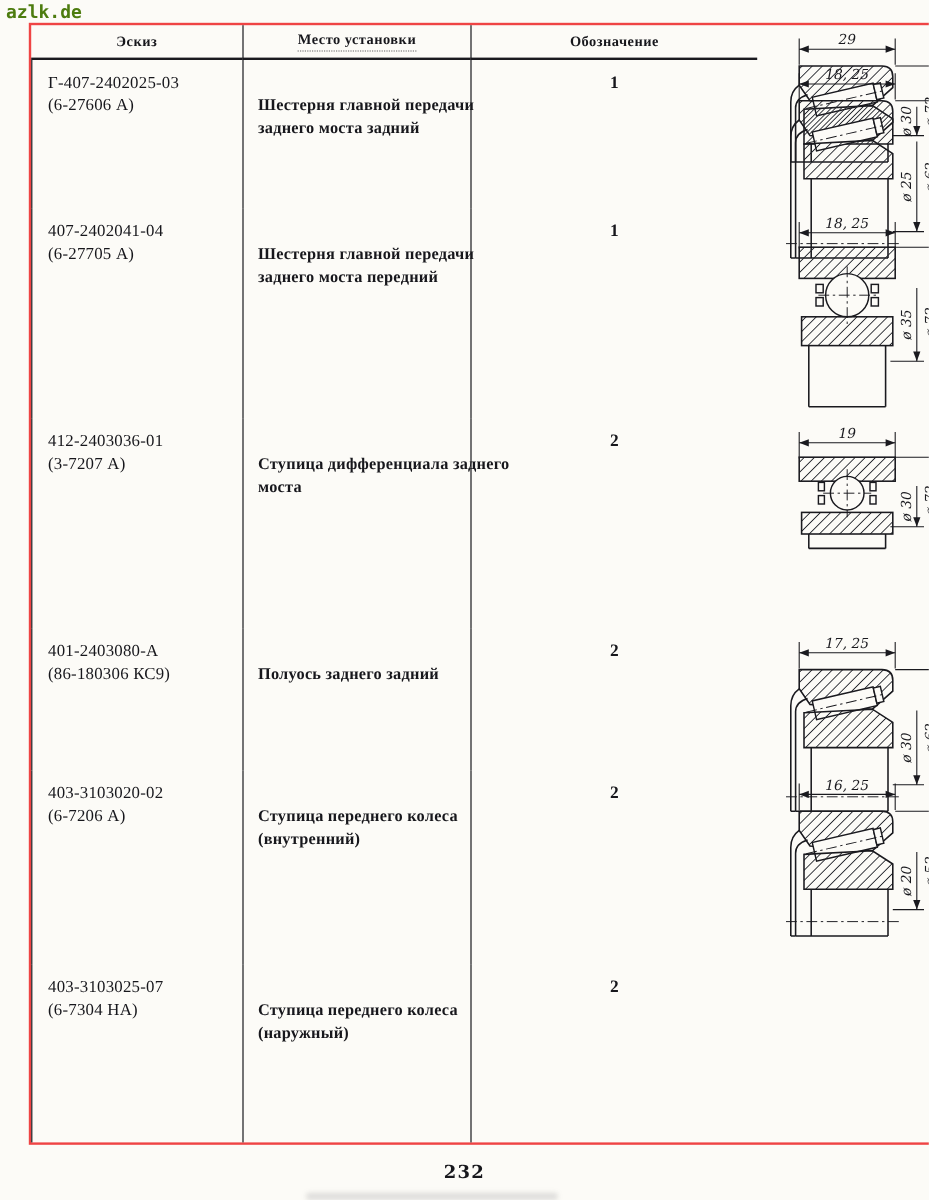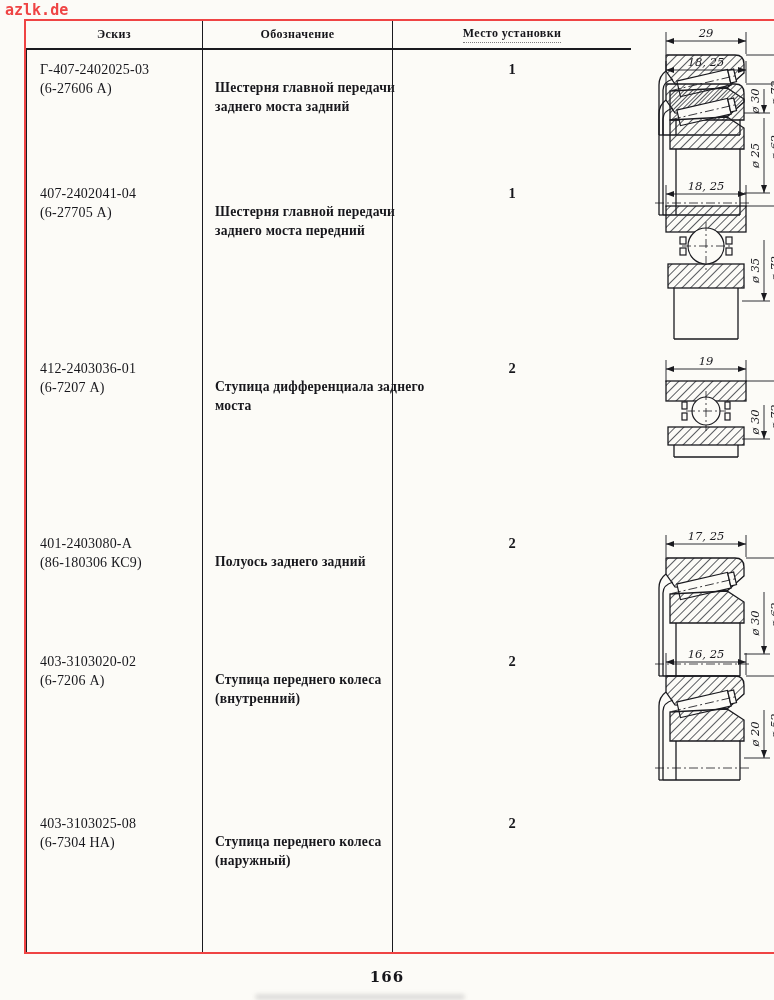--- a/index.html
+++ b/index.html
@@ -62,29 +62,29 @@
 <body>
 
 <svg width="0" height="0" style="position:absolute" aria-hidden="true">
   <defs>
     <pattern id="hp" width="6" height="6" patternUnits="userSpaceOnUse" patternTransform="rotate(45)">
       <line x1="0" y1="0" x2="0" y2="6" stroke="#24272e" stroke-width="1.5"></line>
     </pattern>
   </defs>
 </svg>
 
-<div class="watermark" style="color: #ef4444;">azlk.de</div>
+<div class="watermark" style="color: #4d7c0f;">azlk.de</div>
 
 <div class="tbl">
 
   <div class="hd">Эскиз</div>
-  <div class="hd bl">Обозначение</div>
   <div class="hd bl">
       <span class="ul">Место установки</span>
     </div>
+  <div class="hd bl">Обозначение</div>
 
   <div class="cell">
       <svg class="sk" viewBox="0 0 172 120" width="172" height="120">
         <line class="thin" x1="34" y1="9" x2="34" y2="31"></line>
         <line class="thin" x1="114" y1="9" x2="114" y2="31"></line>
         <line class="thin" x1="34" y1="18" x2="114" y2="18"></line>
         <polygon class="arr" points="34,18 42,15 42,21"></polygon>
         <polygon class="arr" points="114,18 106,15 106,21"></polygon>
         <text class="dim" x="74" y="14" text-anchor="middle">29</text>
         <path class="hatch" d="M34,32 L103,32 Q112,32 112,41 L112,50 L95,65 L43,61 L34,48 Z"></path>
@@ -178,21 +178,21 @@
         <line class="thin" x1="132" y1="64" x2="132" y2="125"></line>
         <polygon class="arr" points="132,125 129,117 135,117"></polygon>
         <text class="dim" transform="translate(127 94.5) rotate(-90)" text-anchor="middle">ø 35</text>
         <line class="thin" x1="114" y1="30" x2="157" y2="30"></line>
         <line class="thin" x1="152" y1="30" x2="152" y2="155"></line>
         <polygon class="arr" points="152,30 149,38 155,38"></polygon>
         <text class="dim" transform="translate(147 92.5) rotate(-90)" text-anchor="middle">ø 72</text>
       </svg>
     </div>
   <div class="cell bl desig">412-2403036-01
-(6-7207 А)</div>
+(3-7207 А)</div>
   <div class="cell bl loc">Ступица дифференциала заднего
 моста</div>
   <div class="cell bl qty">2</div>
 
   <div class="cell">
       <svg class="sk" viewBox="0 0 172 114" width="172" height="114">
         <line class="thin" x1="34" y1="9" x2="34" y2="31"></line>
         <line class="thin" x1="114" y1="9" x2="114" y2="31"></line>
         <line class="thin" x1="34" y1="18" x2="114" y2="18"></line>
         <polygon class="arr" points="34,18 42,15 42,21"></polygon>
@@ -288,21 +288,21 @@
         <line class="thin" x1="112" y1="114" x2="138" y2="114"></line>
         <line class="thin" x1="132" y1="66" x2="132" y2="114"></line>
         <polygon class="arr" points="132,114 129,106 135,106"></polygon>
         <text class="dim" transform="translate(127 90) rotate(-90)" text-anchor="middle">ø 20</text>
         <line class="thin" x1="114" y1="32" x2="157" y2="32"></line>
         <line class="thin" x1="152" y1="32" x2="152" y2="132"></line>
         <polygon class="arr" points="152,32 149,40 155,40"></polygon>
         <text class="dim" transform="translate(147 82) rotate(-90)" text-anchor="middle">ø 52</text>
       </svg>
     </div>
-  <div class="cell bl desig">403-3103025-08
+  <div class="cell bl desig">403-3103025-07
 (6-7304 НА)</div>
   <div class="cell bl loc">Ступица переднего колеса
 (наружный)</div>
   <div class="cell bl qty">2</div>
 </div>
 
-<div class="pagenum">166</div>
+<div class="pagenum">232</div>
 <div class="smudge"></div>
 
 </body></html>

